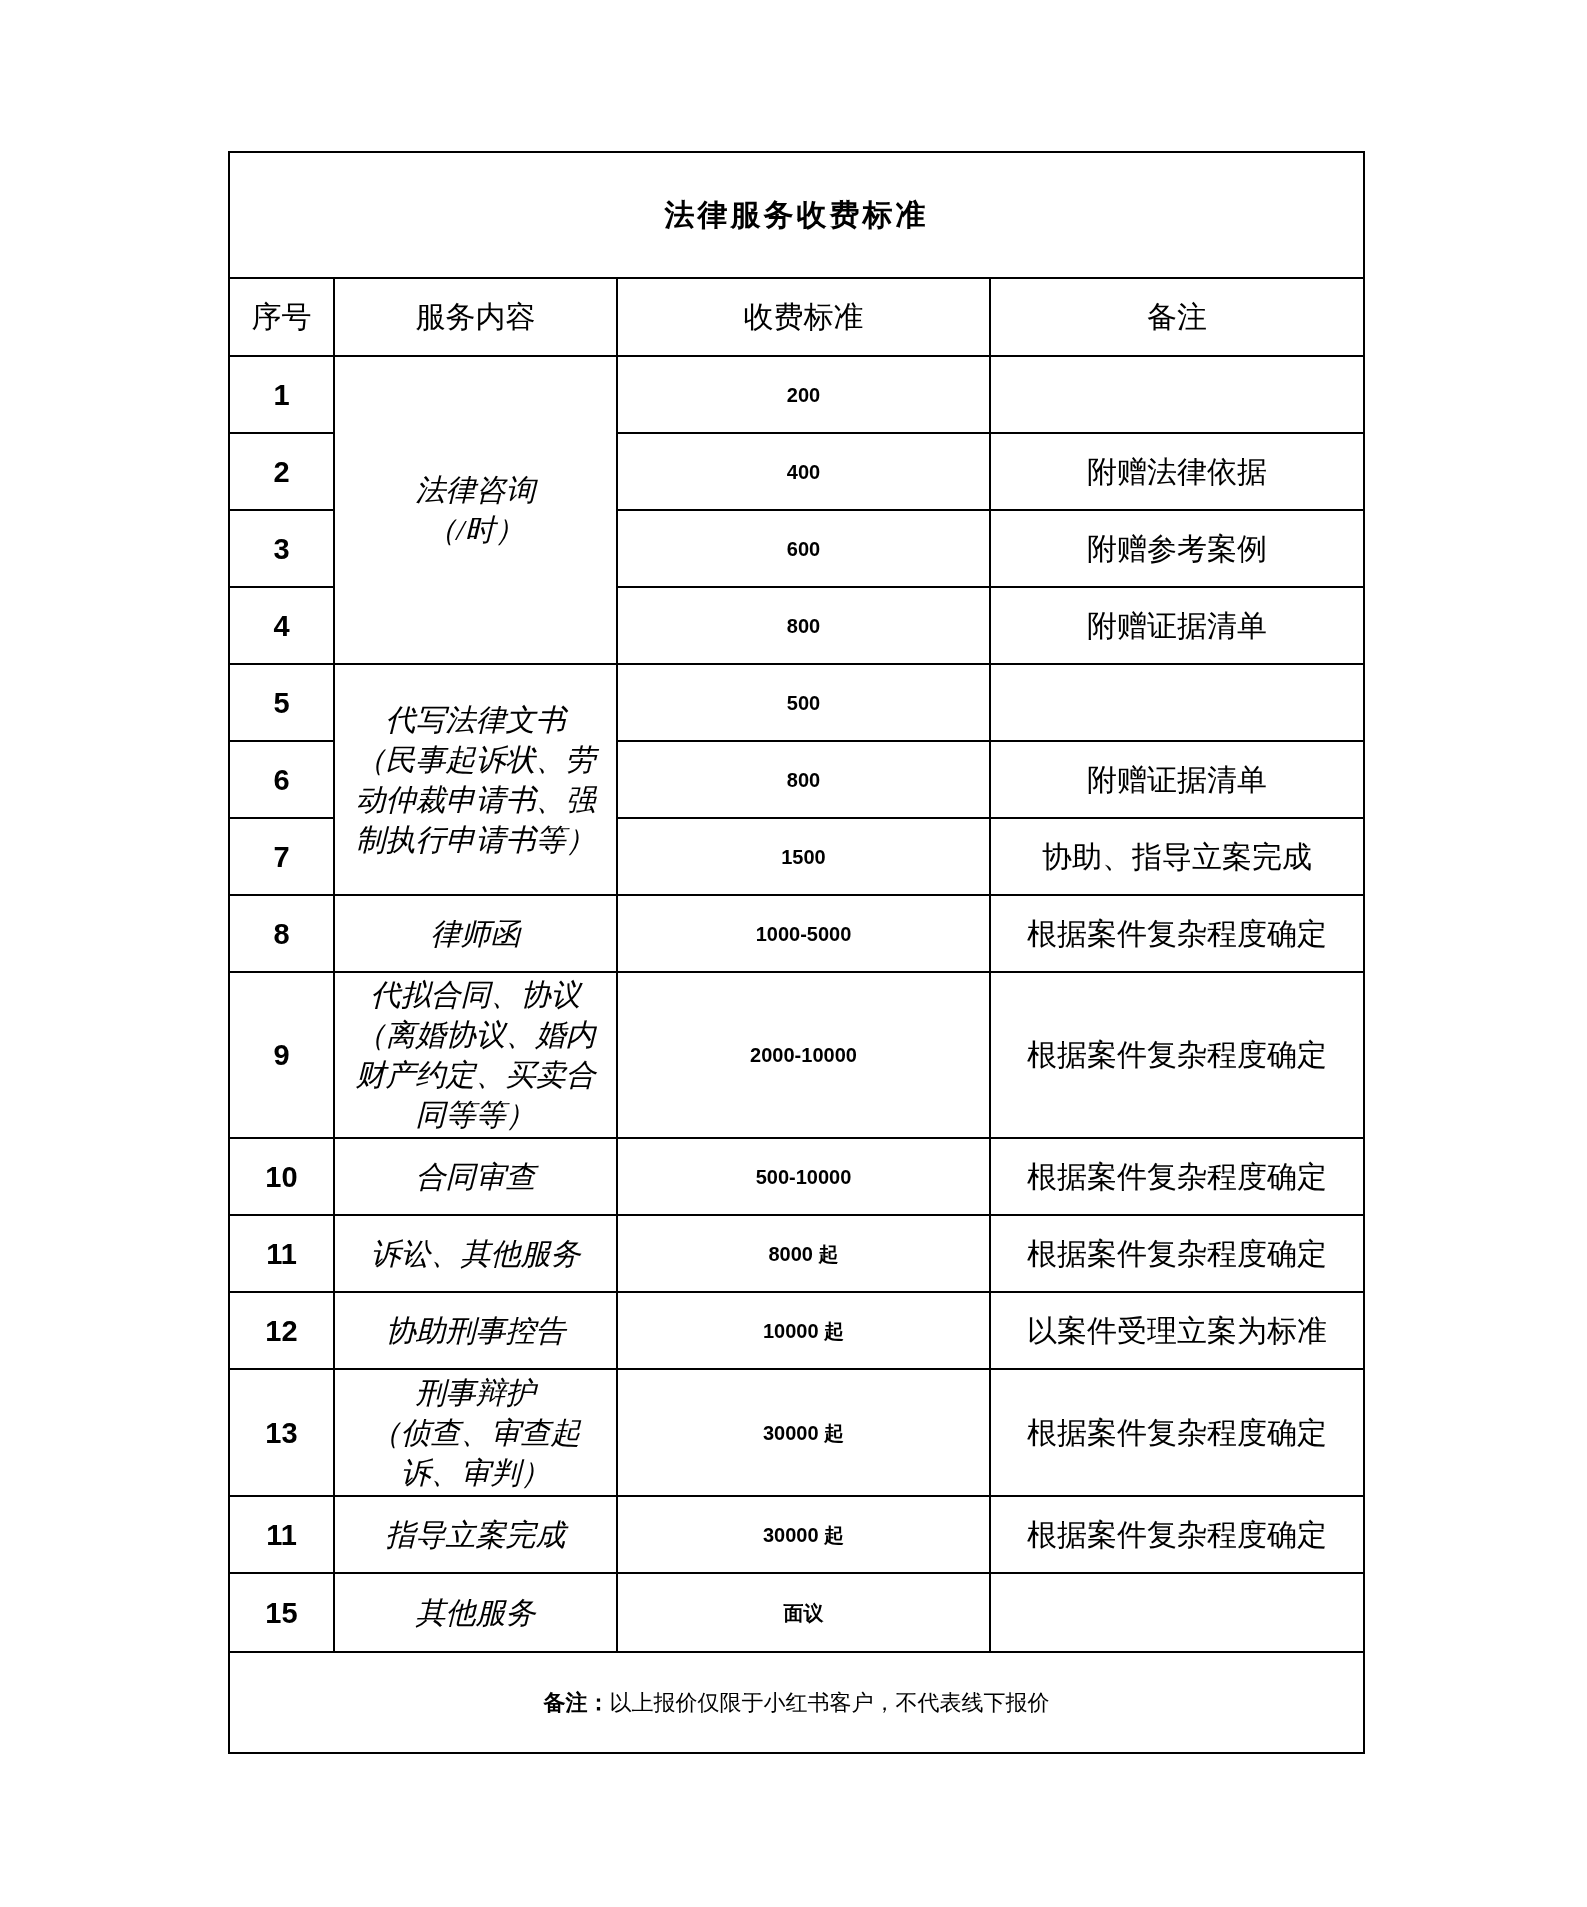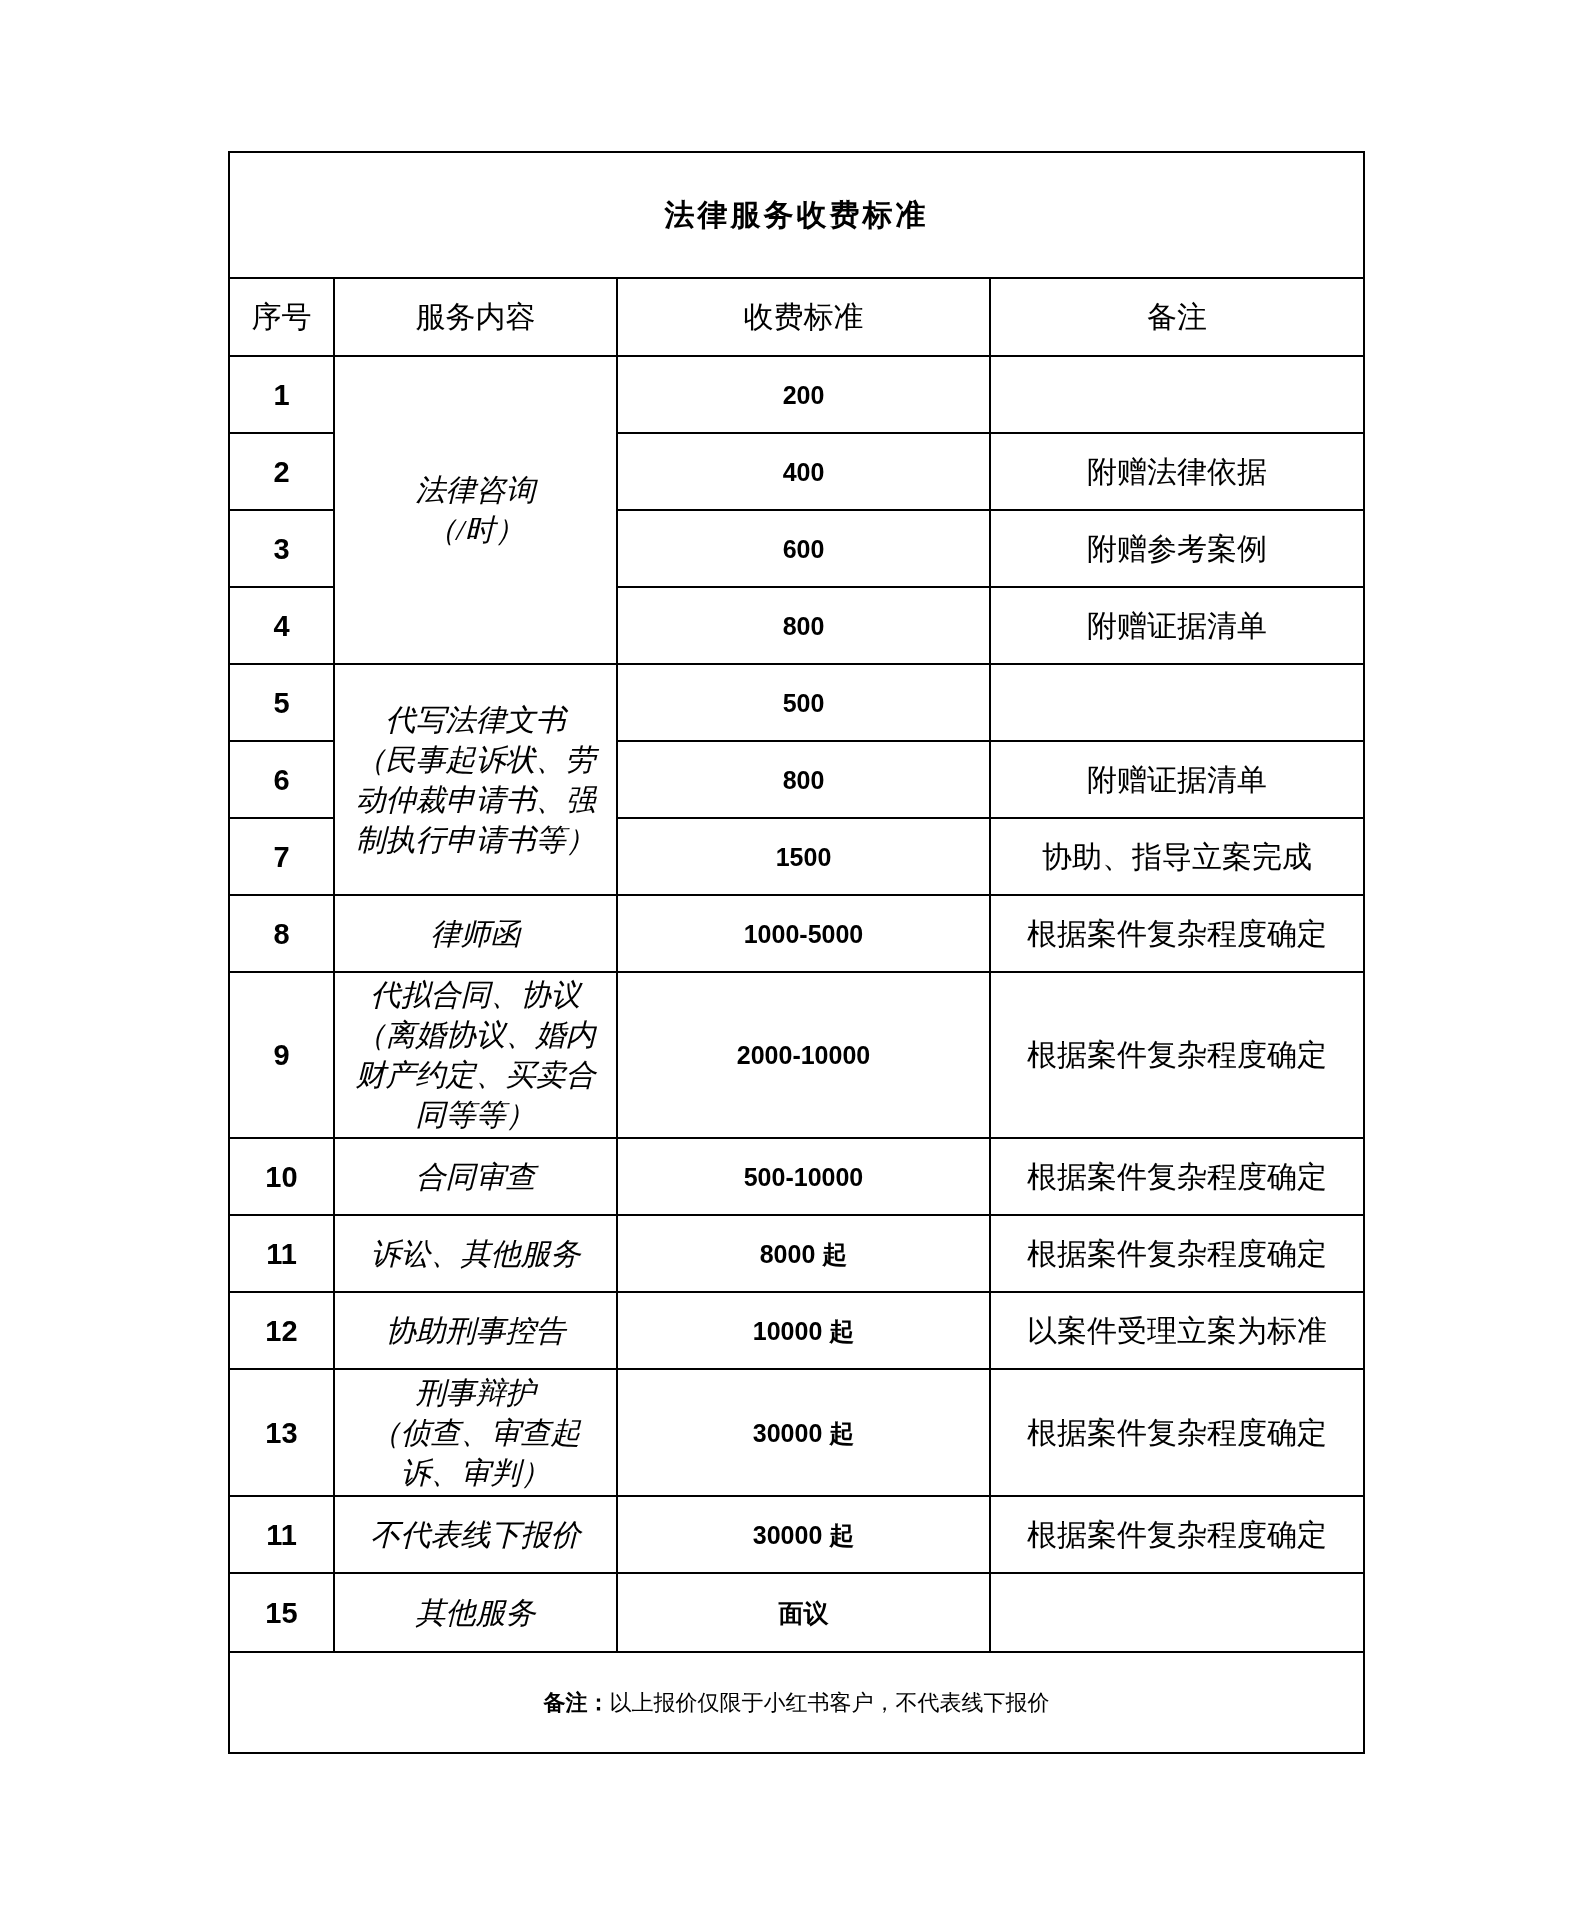--- a/index.html
+++ b/index.html
@@ -50,21 +50,21 @@
   tr.footer-row { height: 101px; }
   td.num-cell {
     font-family: "Liberation Sans", "DejaVu Sans", sans-serif;
     font-weight: 700;
     font-size: 29px;
   }
   td.svc-cell { white-space: pre-line; font-style: italic; }
   td.fee-cell {
     font-family: "Liberation Sans", "DejaVu Sans", sans-serif;
     font-weight: 700;
-    font-size: 25px;
+    font-size: 20px;
   }
   td.note-cell { font-size: 30px; margin-left: 22px; }
   td.footer-cell { font-size: 22px; }
   .footer-label { font-weight: 700; }
 </style>
 </head>
 <body>
 
 <div class="page">
   <table class="fee-table">
@@ -164,21 +164,21 @@
       <tr class="tall-3line">
         <td class="num-cell">13</td>
         <td class="svc-cell">刑事辩护
 （侦查、审查起
 诉、审判）</td>
         <td class="fee-cell">30000 起</td>
         <td class="note-cell">根据案件复杂程度确定</td>
       </tr>
       <tr class="std">
         <td class="num-cell">11</td>
-        <td class="svc-cell">不代表线下报价</td>
+        <td class="svc-cell">指导立案完成</td>
         <td class="fee-cell">30000 起</td>
         <td class="note-cell">根据案件复杂程度确定</td>
       </tr>
       <tr class="last-row">
         <td class="num-cell">15</td>
         <td class="svc-cell">其他服务</td>
         <td class="fee-cell">面议</td>
         <td class="note-cell"></td>
       </tr>
 

